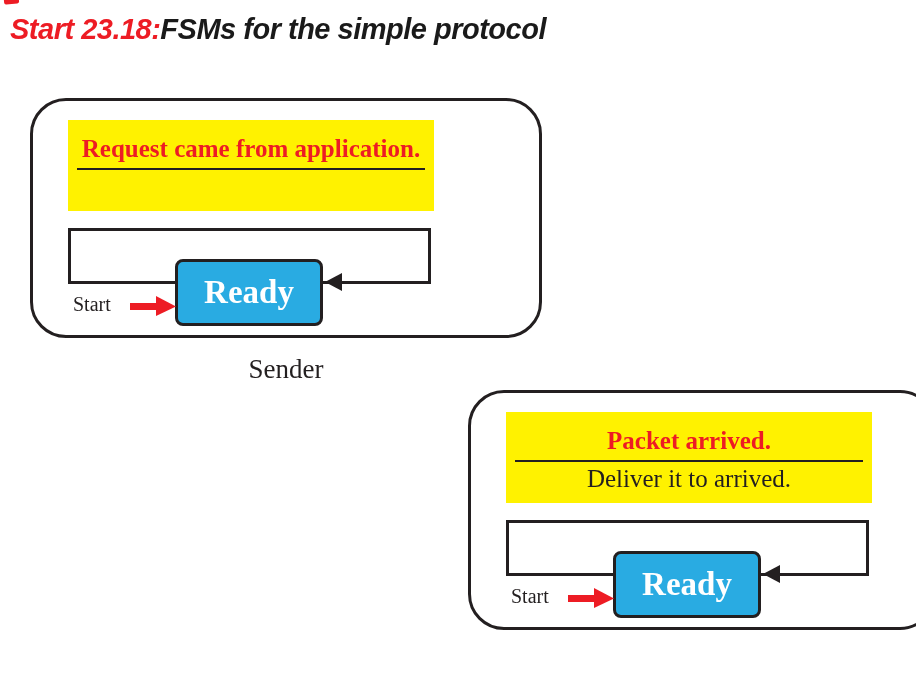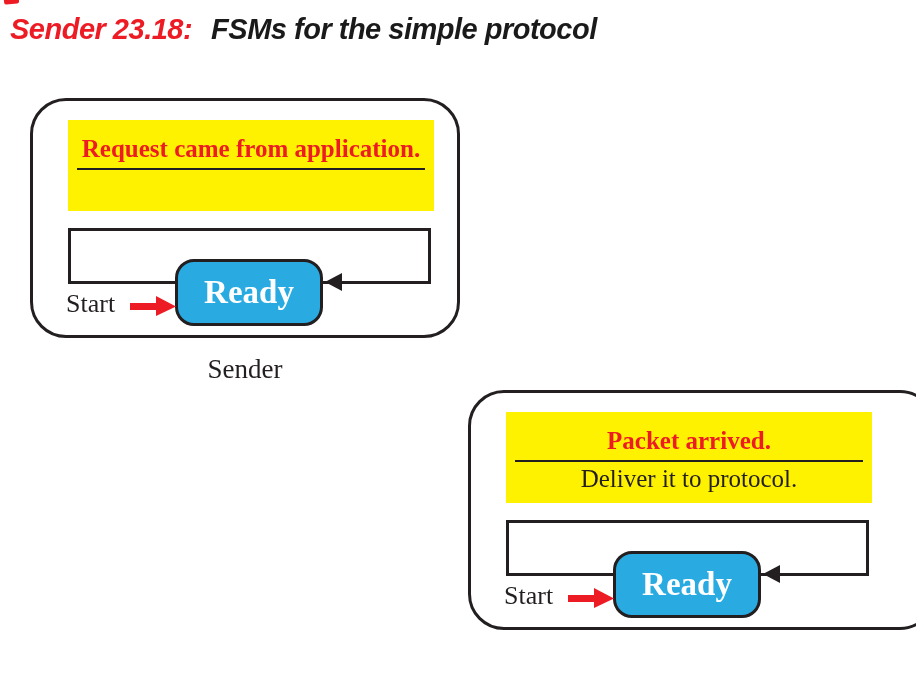--- a/index.html
+++ b/index.html
@@ -35,24 +35,24 @@
     position:absolute;
     left:10px; top:13px;
     font-family:"Liberation Sans", sans-serif;
     font-style:italic;
     font-weight:bold;
     font-size:29px;
     letter-spacing:-0.5px;
     white-space:nowrap;
   }
   .figure-label{ color:var(--accent-red); }
-  .figure-name{ color:#1a1a1a; margin-left:19px; }
+  .figure-name{ color:#1a1a1a; }
   
   .fsm-group{ position:absolute; }
-  .fsm-group.sender{ left:30px; top:98px; width:430px; }
+  .fsm-group.sender{ left:30px; top:98px; width:512px; }
   .fsm-group.receiver{ left:468px; top:390px; width:468px; }
   .fsm-panel{
     position:relative;
     width:100%;
     height:240px;
     border:3px solid var(--ink);
     border-radius:36px;
     background:#ffffff;
   }
   .event-box{
@@ -88,21 +88,21 @@
     border:3px solid var(--ink);
     background:transparent;
     z-index:1;
   }
   .state-box{
     position:absolute;
     left:142px; top:158px;
     width:148px; height:67px;
     background:var(--state-blue);
     border:3px solid var(--ink);
-    border-radius:19px;
+    border-radius:8px;
     z-index:2;
     display:flex;
     align-items:center;
     justify-content:center;
     font-family:Liberation Serif, serif;
   }
   .state-label{
     font-size:33px;
     font-weight:bold;
     color:#ffffff;
@@ -111,22 +111,22 @@
     position:absolute;
     left:292px; top:172px;
     width:0; height:0;
     border-top:9px solid transparent;
     border-bottom:9px solid transparent;
     border-right:17px solid var(--ink);
     z-index:3;
   }
   .start-label{
     position:absolute;
-    left:33px; top:189px;
-    font-size:26px;
+    left:40px; top:189px;
+    font-size:20px;
     line-height:28px;
     color:var(--ink);
     z-index:2;
   }
   .start-arrow{
     position:absolute;
     left:97px; top:192px;
     width:46px; height:26px;
     z-index:3;
   }
@@ -139,21 +139,21 @@
   }
 </style>
 </head>
 <body>
 
 <div class="stage">
 
   <div class="corner-fragment"></div>
 
   <div class="figure-title-row">
-    <span class="figure-label">Sender 23.18:</span><span class="figure-name">FSMs for the simple protocol</span>
+    <span class="figure-label">Start 23.18:</span><span class="figure-name">FSMs for the simple protocol</span>
   </div>
 
   <div class="fsm-group sender">
     <div class="fsm-panel">
       <div class="event-box">
         <div class="event-title">Request came from application.</div>
         <div class="event-divider"></div>
       </div>
       <div class="loop-rect"></div>
       <div class="state-box">
@@ -167,21 +167,21 @@
       </svg>
     </div>
     <div class="fsm-caption">Sender</div>
   </div>
 
   <div class="fsm-group receiver">
     <div class="fsm-panel">
       <div class="event-box">
         <div class="event-title">Packet arrived.</div>
         <div class="event-divider"></div>
-        <div class="event-action">Deliver it to protocol.</div>
+        <div class="event-action">Deliver it to arrived.</div>
       </div>
       <div class="loop-rect"></div>
       <div class="state-box">
         <span class="state-label">Ready</span>
       </div>
       <div class="loop-arrowhead"></div>
       <div class="start-label">Start</div>
       <svg class="start-arrow" viewBox="0 0 46 26">
         <rect x="0" y="10" width="28" height="7" fill="#ED1C24"></rect>
         <polygon points="26,3 46,13.5 26,23" fill="#ED1C24"></polygon>

